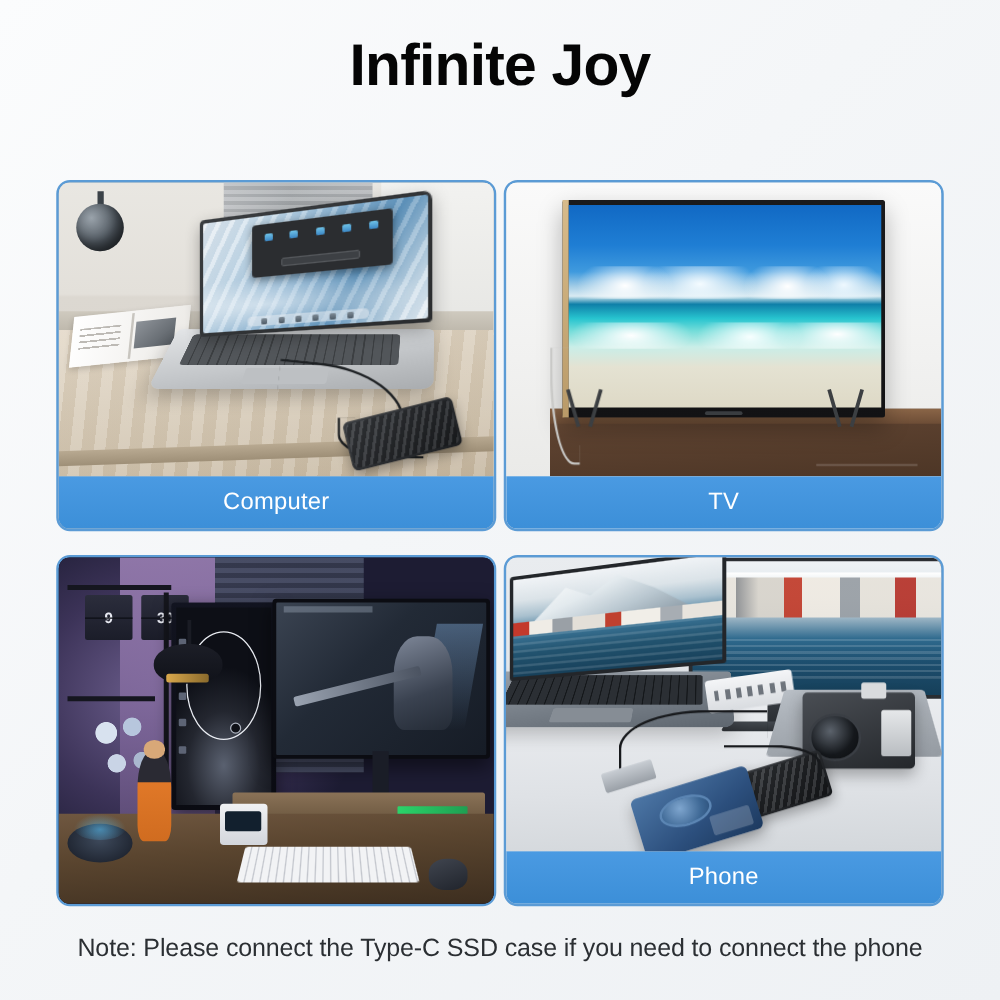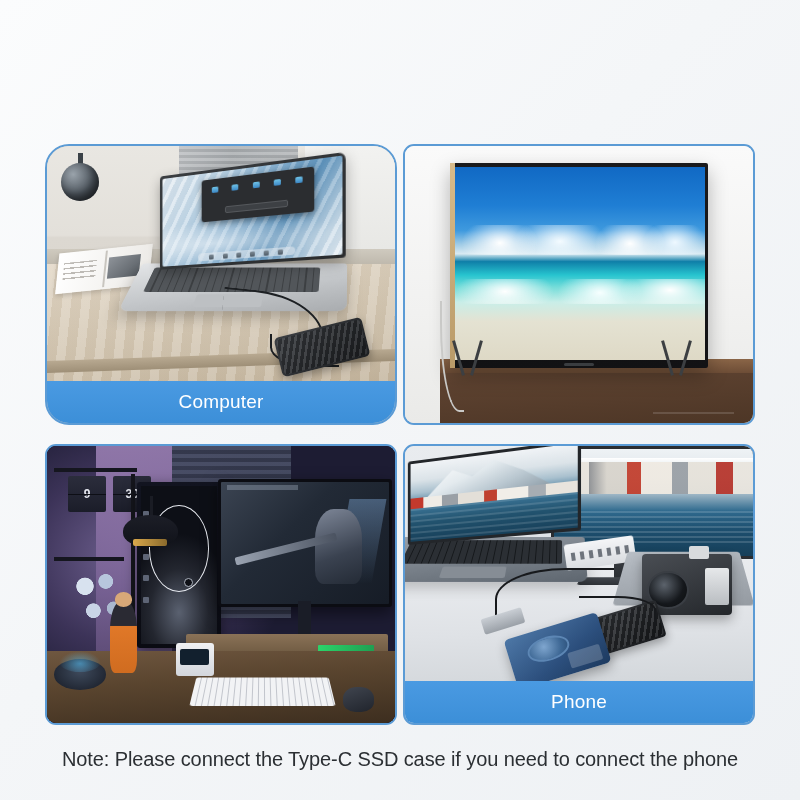--- a/index.html
+++ b/index.html
@@ -42,21 +42,21 @@
   .caption {
     height:42px; flex:0 0 42px;
     background:linear-gradient(180deg,#4a9ae2 0%,#3c8fd8 100%);
     color:#ffffff;
     font-size:19px;
     display:flex; align-items:center; justify-content:center;
     letter-spacing:.2px;
   }
 
   
-  .c1 { background:#d9d2c8;border-radius:24px; }
+  .c1 { background:#d9d2c8; }
   .c1 .wall {
     position:absolute; inset:0;
     background:linear-gradient(180deg,#e9e7e2 0%,#e3e0da 38%,#dcd8d1 39%,#d8d3ca 100%);
   }
   .c1 .blindpanel {
     position:absolute; left:38%; top:0; width:34%; height:46%;
     background:linear-gradient(90deg,#b9bcbf,#a7abae 45%,#b4b7ba);
   }
   .c1 .blindpanel:after{
     content:""; position:absolute; inset:0;
@@ -625,20 +625,21 @@
   .note{
     position:absolute; left:0; top:748px; width:800px;
     text-align:center;
     font-size:20px; color:#2b2f33; letter-spacing:-.1px;
   }
 </style>
 </head>
 <body>
 
 <div class="headline">
+  <span class="ln">Infinite Joy</span>
 </div>
 
 <div class="grid">
 
   <div class="card c1">
     <div class="photo">
       <div class="wall"></div>
       <div class="blindpanel"></div>
       <div class="windowR"></div>
       <div class="sill"></div>
@@ -701,20 +702,21 @@
           <div class="surf"></div>
         </div>
         <div class="chin"></div>
       </div>
       <div class="legL"></div>
       <div class="legL2"></div>
       <div class="legR"></div>
       <div class="legR2"></div>
       <div class="wire"></div>
     </div>
+    <div class="caption">TV</div>
   </div>
 
   <div class="card c3">
     <div class="photo">
       <div class="room"></div>
       <div class="wallPink"></div>
       <div class="blinds"></div>
       <div class="shelf"></div>
       <div class="shelf2"></div>
       <div class="clockA">9</div>

